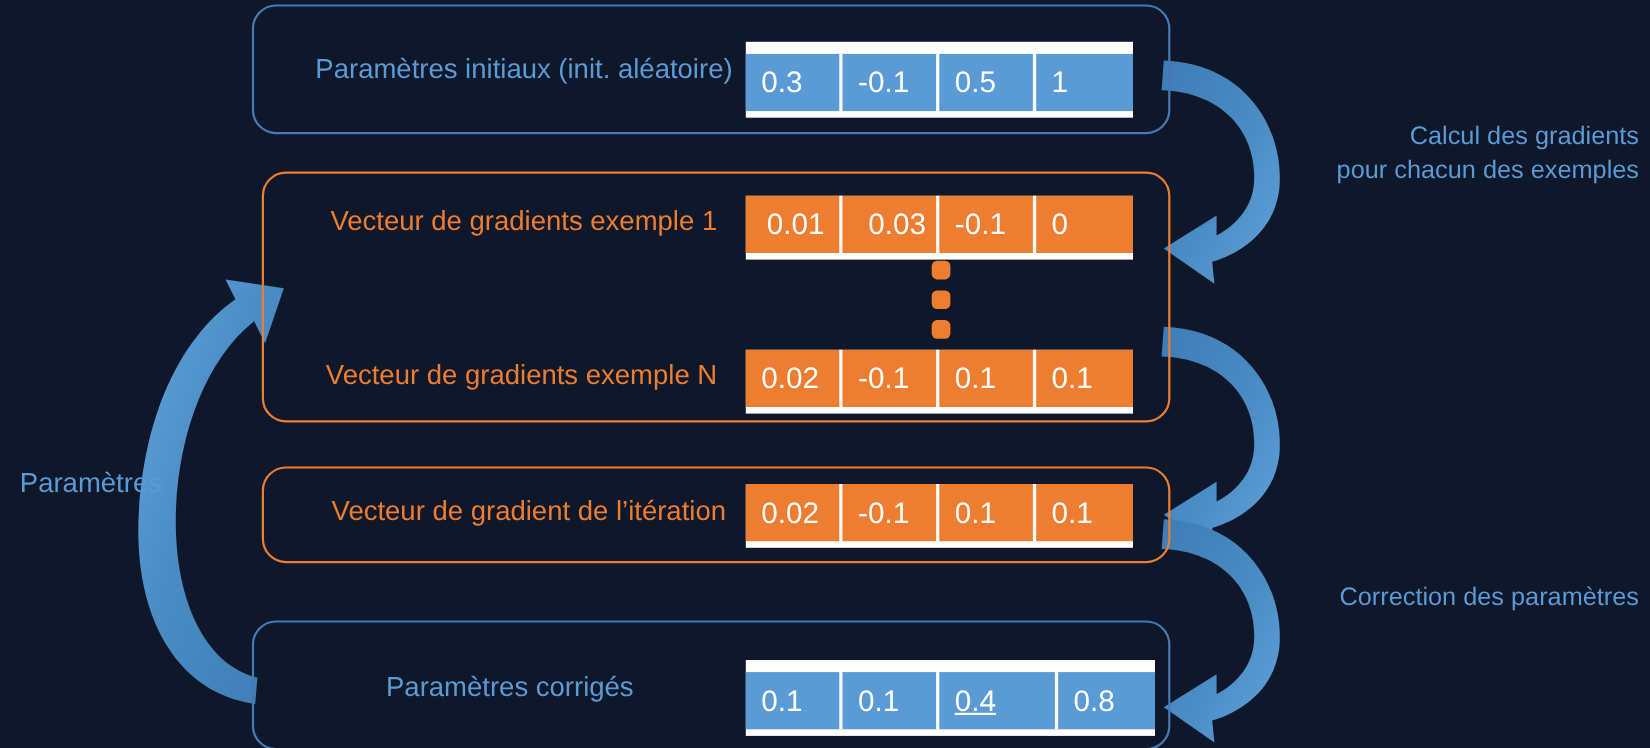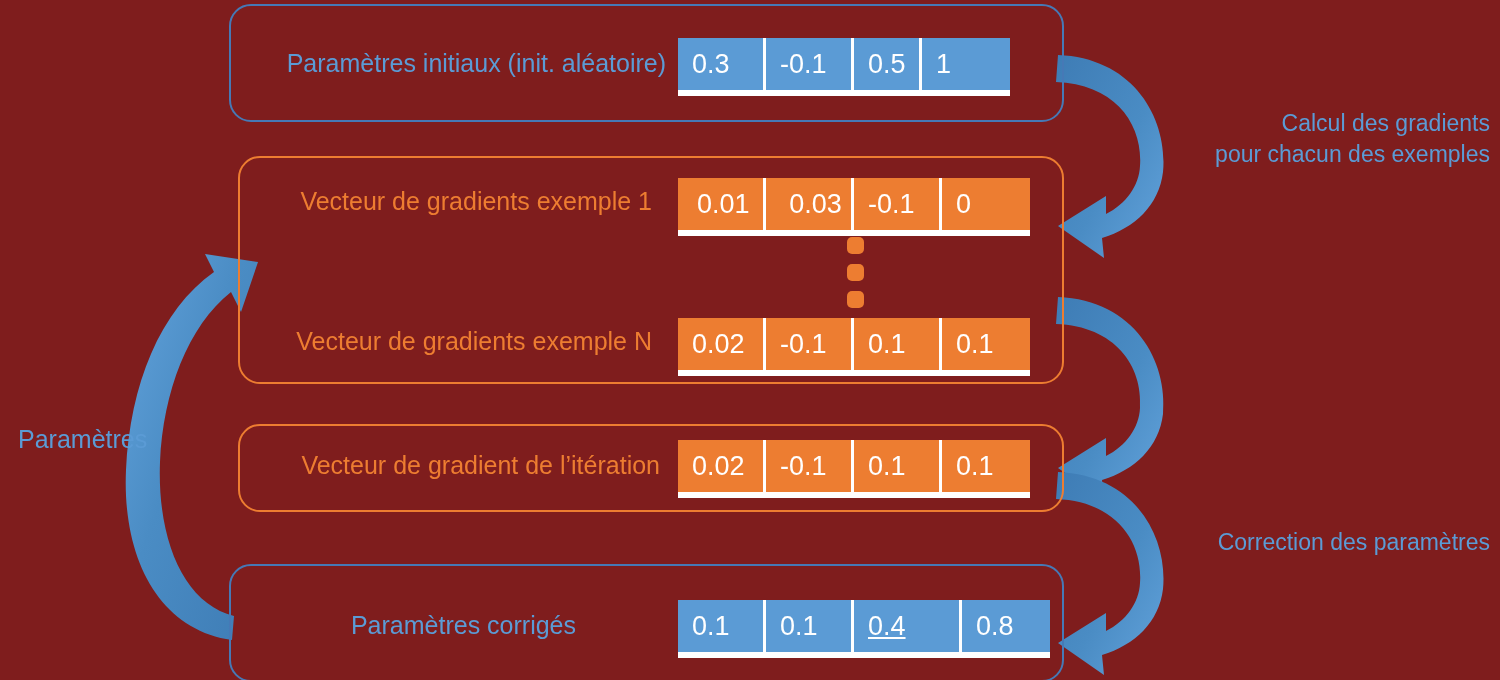--- a/index.html
+++ b/index.html
@@ -8,21 +8,21 @@
     background: #ffffff;
   }
   body {
     font-family: "Liberation Sans", sans-serif;
   }
   #stage {
     position: relative;
     width: 1500px;
     height: 680px;
     overflow: hidden;
-    background: #7f1d1d;
+    background: #0f172a;
   }
   .box {
     position: absolute;
     box-sizing: border-box;
     border-radius: 22px;
     background: transparent;
   }
   .box-blue  { border: 2px solid #4679B6; }
   .box-orange{ border: 2px solid #ED7D31; }
 
@@ -46,21 +46,21 @@
     box-sizing: border-box;
     height: 52px;
     line-height: 52px;
     font-size: 27px;
     color: #ffffff;
     padding-left: 14px;
     border-right: 3px solid #ffffff;
     overflow: hidden;
   }
   .cell:last-child { border-right: none; }
-  .cell-blue   { background: #5B9BD5; }
+  .cell-blue   { background: #5B9BD5; margin-top: 11px; }
   .cell-orange { background: #ED7D31; }
 
   .dots {
     position: absolute;
     display: flex;
     flex-direction: column;
     align-items: center;
     gap: 10px;
   }
   .dot {
@@ -166,21 +166,21 @@
 
   <div class="box box-blue" style="left:229px;  top:4px;   width:835px; height:118px;"></div>
   <div class="box box-orange" style="left:238px;  top:156px; width:826px; height:228px;"></div>
   <div class="box box-orange" style="left:238px;  top:424px; width:826px; height:88px;"></div>
   <div class="box box-blue" style="left:229px;  top:564px; width:835px; height:118px;"></div>
 
   <div class="row-label label-blue" style="left:246px; top:50px; width:420px;">Paramètres initiaux (init. aléatoire)</div>
   <div class="vector" style="left:678px; top:38px;">
     <div class="cell cell-blue" style="width:88px;">0.3</div>
     <div class="cell cell-blue" style="width:88px;">-0.1</div>
-    <div class="cell cell-blue" style="width:68px;">0.5</div>
+    <div class="cell cell-blue" style="width:88px;">0.5</div>
     <div class="cell cell-blue" style="width:88px;">1</div>
   </div>
 
   <div class="row-label label-orange" style="left:256px; top:188px; width:396px;">Vecteur de gradients exemple 1</div>
   <div class="vector" style="left:678px; top:178px;">
     <div class="cell cell-orange" style="width:88px;padding-left:19px;">0.01</div>
     <div class="cell cell-orange" style="width:88px;text-align:center;">0.03</div>
     <div class="cell cell-orange" style="width:88px;">-0.1</div>
     <div class="cell cell-orange" style="width:88px;">0</div>
   </div>

